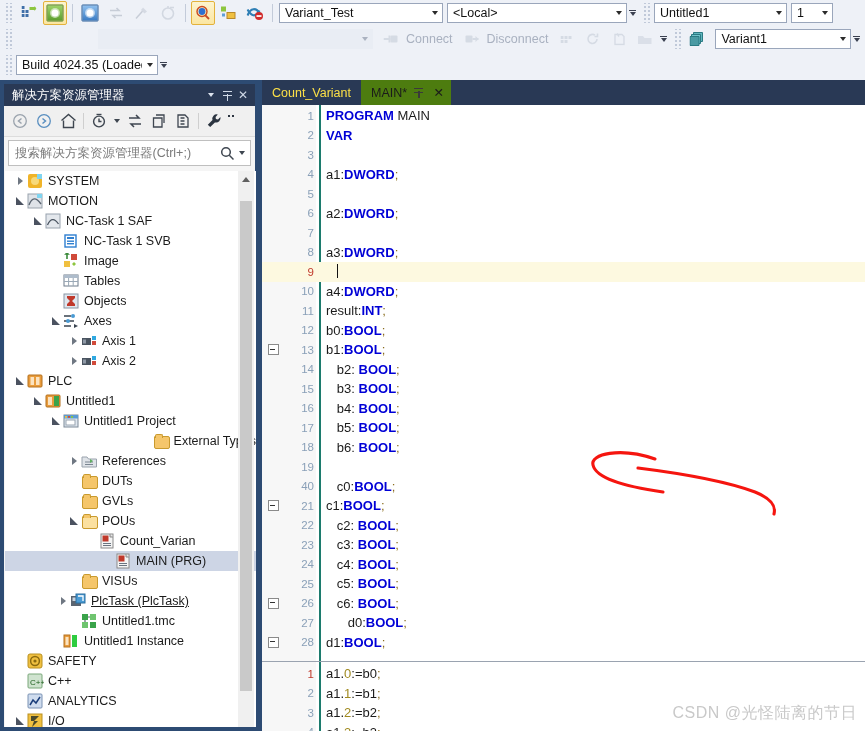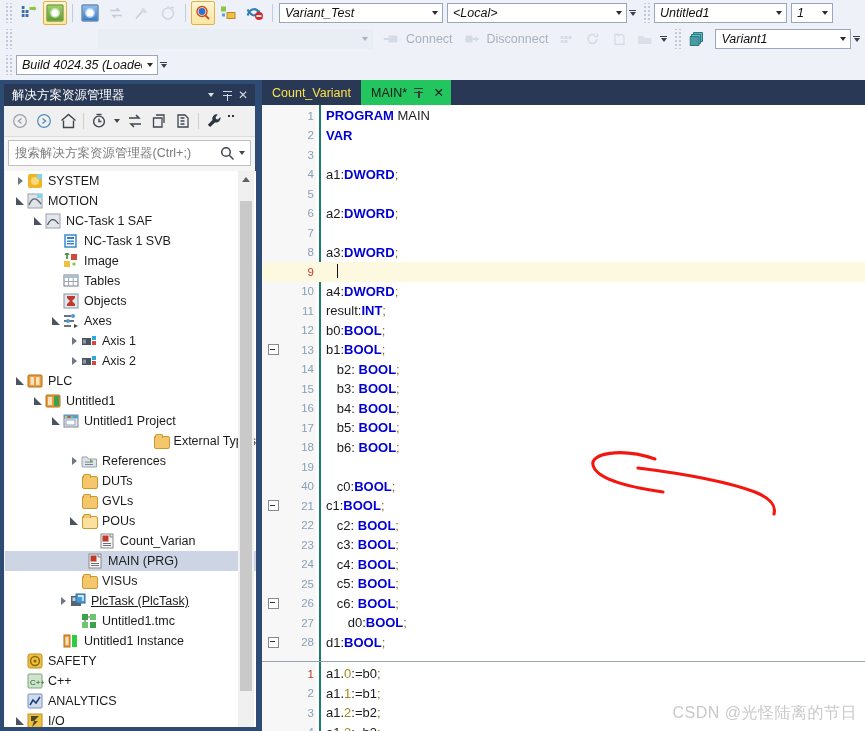--- a/index.html
+++ b/index.html
@@ -25,21 +25,21 @@
 
   .tbtn{width:22px;height:22px;margin:0 1px;position:relative;flex:none;
         border:1px solid transparent;border-radius:2px;}
   .tbtn.active{border-color:#e3b23c;background:linear-gradient(#fdf4cf,#fbe6a2);}
   .tbtn.disabled{opacity:.45;}
   .tbsep{width:1px;height:18px;background:#c3cbd9;margin:0 4px;flex:none;}
 
   .combo{height:20px;background:#fff;border:1px solid #9aa6bb;display:flex;align-items:center;
          padding:0 0 0 5px;font-size:12.5px;color:#111;flex:none;box-sizing:border-box;}
   .combo.flat{background:#e9edf4;border:1px solid transparent;color:#9aa3b2;}
-  .combo .cb-txt{flex:1;overflow:hidden;white-space:nowrap;font-style:italic;}
+  .combo .cb-txt{flex:1;overflow:hidden;white-space:nowrap;}
   .combo .cb-arrow{width:15px;height:18px;display:flex;align-items:center;justify-content:center;flex:none;}
   .caret-dn{width:0;height:0;border-left:3.5px solid transparent;border-right:3.5px solid transparent;border-top:4px solid #2b2b2b;}
   .caret-dn.dim{border-top-color:#aab2c0;}
 
   .overflow{width:11px;height:20px;display:flex;flex-direction:column;align-items:center;
             justify-content:center;gap:1px;flex:none;}
   .overflow i{display:block;width:7px;height:1.5px;background:#3a4050;}
   .overflow b{display:block;width:0;height:0;border-left:3.5px solid transparent;
               border-right:3.5px solid transparent;border-top:4px solid #3a4050;}
 
@@ -99,21 +99,21 @@
 
   .se-scroll{position:absolute;right:1px;top:87px;width:16px;height:556px;background:#f0f0f0;}
   .se-scroll .up{height:16px;display:flex;align-items:center;justify-content:center;}
   .se-scroll .thumb{position:absolute;left:2px;top:30px;width:12px;height:490px;background:#c9c9c9;}
   .arrow-up{width:0;height:0;border-left:4px solid transparent;border-right:4px solid transparent;border-bottom:5px solid #606060;}
 
   
   .ed{position:absolute;left:262px;top:80px;width:603px;height:651px;background:#fff;}
   .tabbar{height:25px;background:#293955;display:flex;align-items:stretch;}
   .tab{display:flex;align-items:center;padding:0 10px;font-size:12.5px;color:#fde047;white-space:nowrap;}
-  .tab.active{background:#22c55e;color:#1b1b1b;padding-right:4px;text-align:center;}
+  .tab.active{background:#4d7c0f;color:#1b1b1b;padding-right:4px;text-align:center;}
   .tab .ti{width:17px;height:17px;display:flex;align-items:center;justify-content:center;margin-left:3px;}
   .pin2{display:inline-block;width:9px;height:11px;position:relative;}
   .pin2:before{content:"";position:absolute;left:0;top:1px;width:9px;height:3px;
               border-top:1.4px solid #3a3a3a;border-bottom:1.4px solid #3a3a3a;}
   .pin2:after{content:"";position:absolute;left:4px;top:4px;width:1.4px;height:7px;background:#3a3a3a;}
 
   .code-pane{position:relative;background:#fff;overflow:hidden;}
   .code-pane.top{height:556px;}
   .code-pane.bot{height:70px;border-top:1px solid #9aa3b0;}
   .gutter-fold{position:absolute;left:0;top:0;width:22px;height:100%;background:#f7f7f7;}
@@ -622,21 +622,21 @@
         <div class="tnode" style="padding-left: 80px;">
           <span class="tw"></span>
           <span class="tico"><svg width="17" height="16" viewBox="0 0 17 16">
               <rect x="2" y="1" width="12" height="14" fill="#f4f4f4" stroke="#8a8a8a"></rect>
               <rect x="3.5" y="2.5" width="6" height="6" fill="#c0392b"></rect>
               <path d="M4 10.5 h8 M4 12.5 h8" stroke="#6a7480"></path>
               <path d="M11 1 v3 h3" fill="#d8d8d8" stroke="#8a8a8a"></path>
             </svg></span>
           <span class="tlbl">Count_Varian</span>
         </div>
-        <div class="tnode sel" style="padding-left: 68px;">
+        <div class="tnode sel" style="padding-left: 96px;">
           <span class="tw"></span>
           <span class="tico"><svg width="17" height="16" viewBox="0 0 17 16">
               <rect x="2" y="1" width="12" height="14" fill="#f4f4f4" stroke="#8a8a8a"></rect>
               <rect x="3.5" y="2.5" width="6" height="6" fill="#c0392b"></rect>
               <path d="M4 10.5 h8 M4 12.5 h8" stroke="#6a7480"></path>
               <path d="M11 1 v3 h3" fill="#d8d8d8" stroke="#8a8a8a"></path>
             </svg></span>
           <span class="tlbl">MAIN (PRG)</span>
         </div>
         <div class="tnode" style="padding-left: 62px;">

